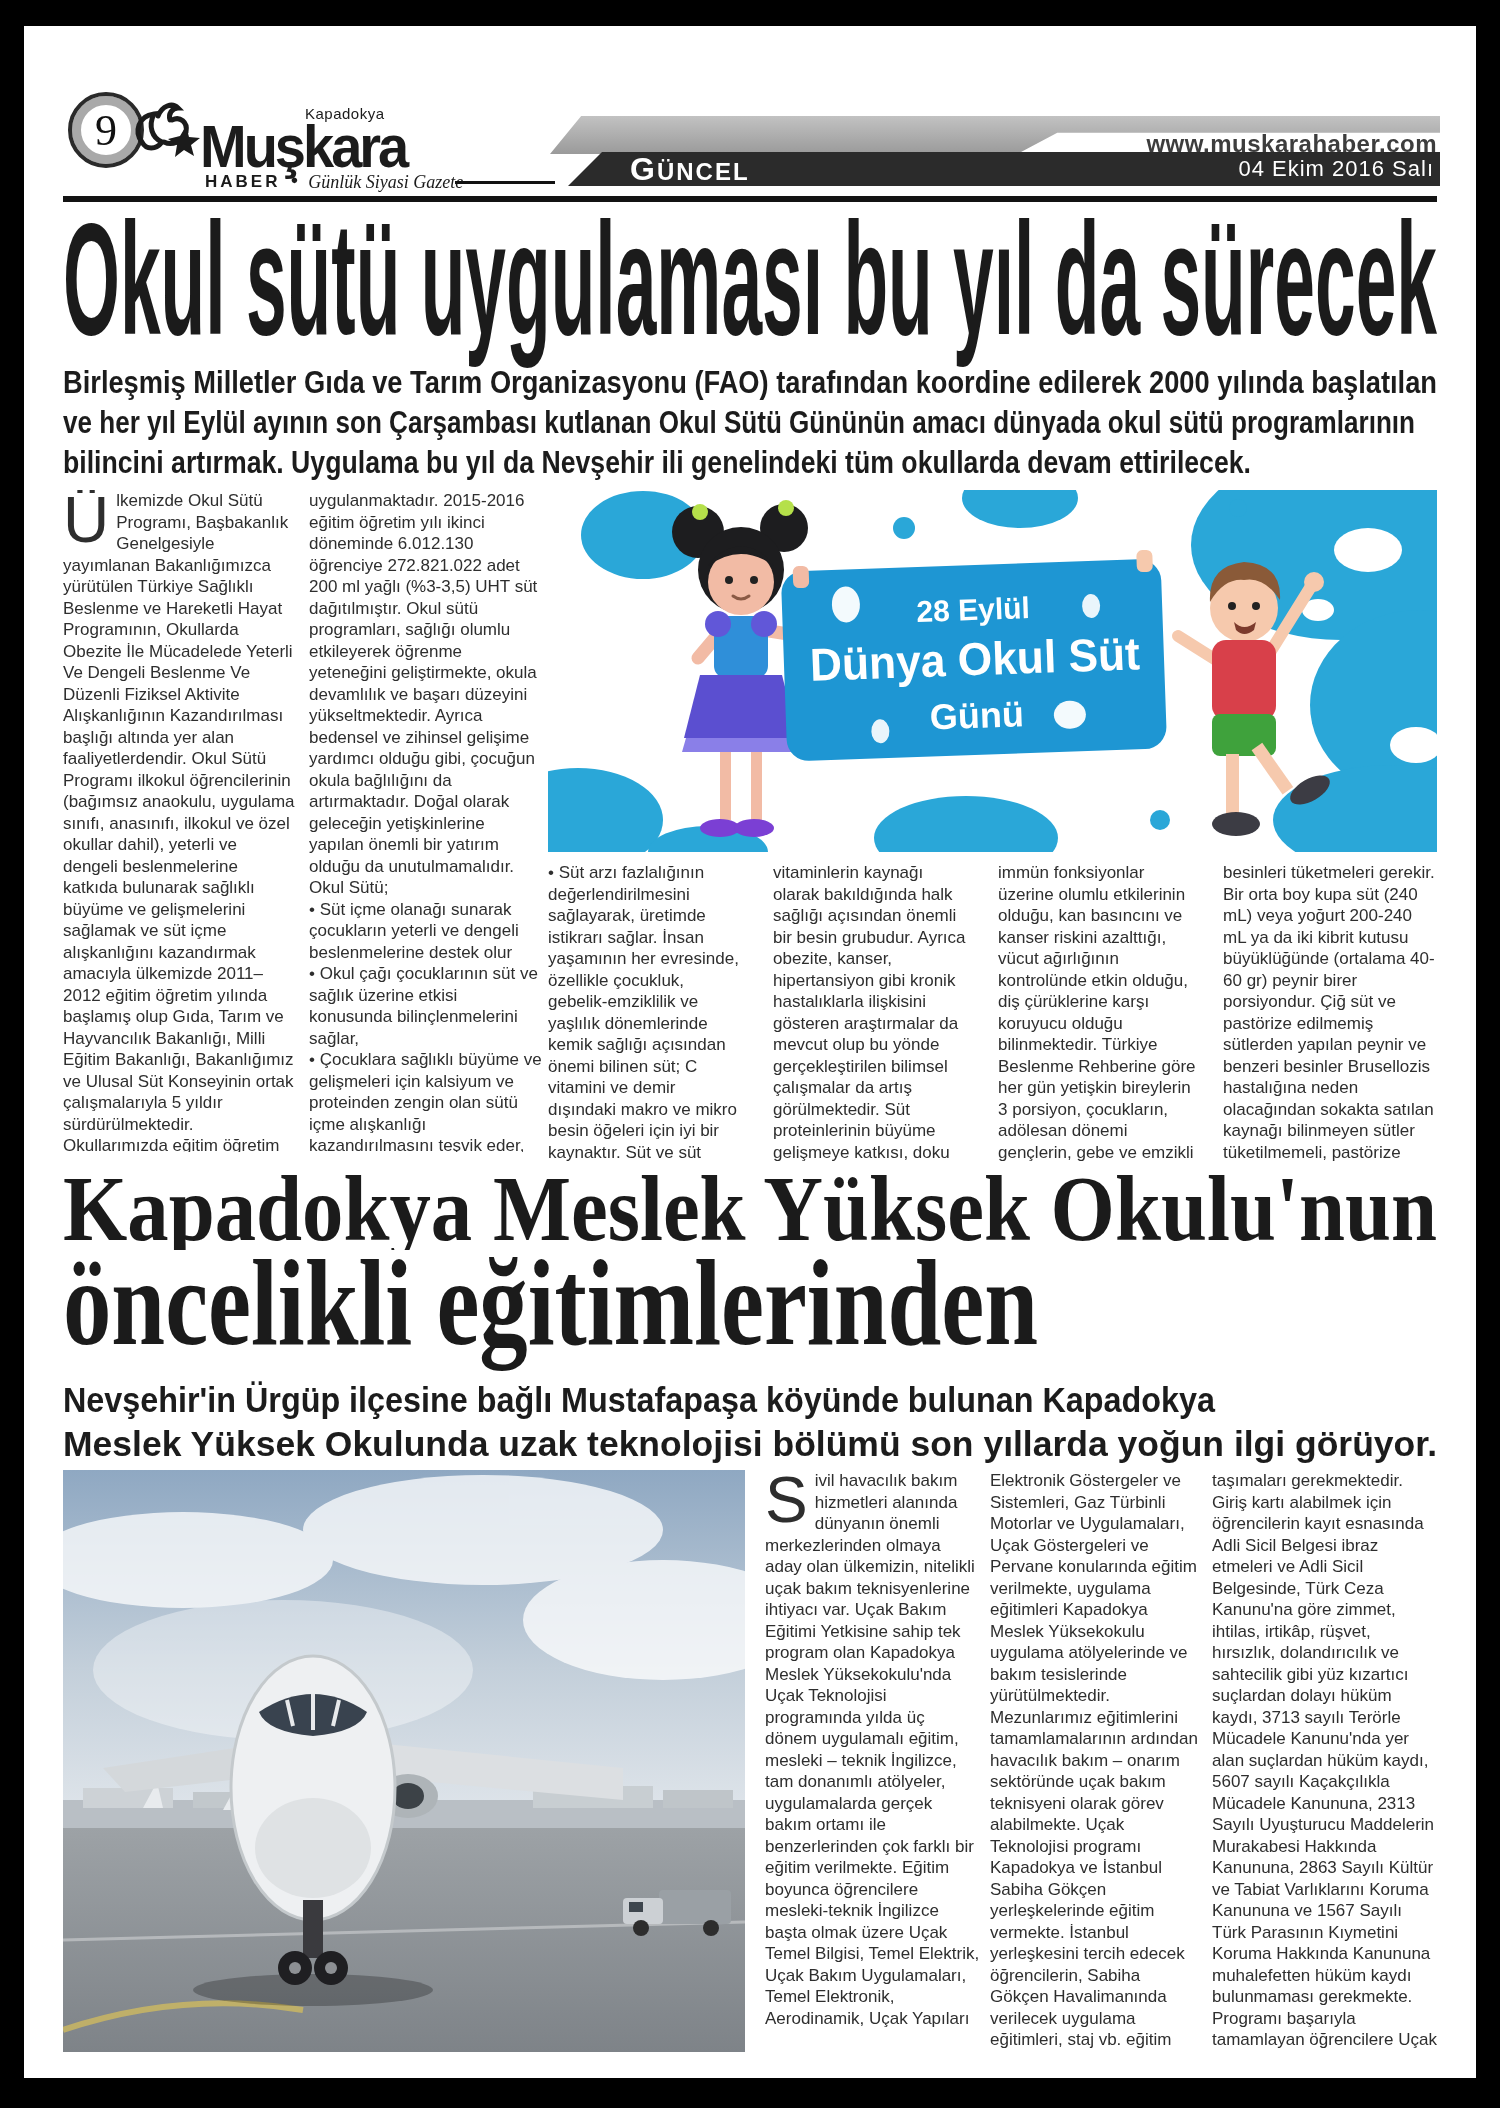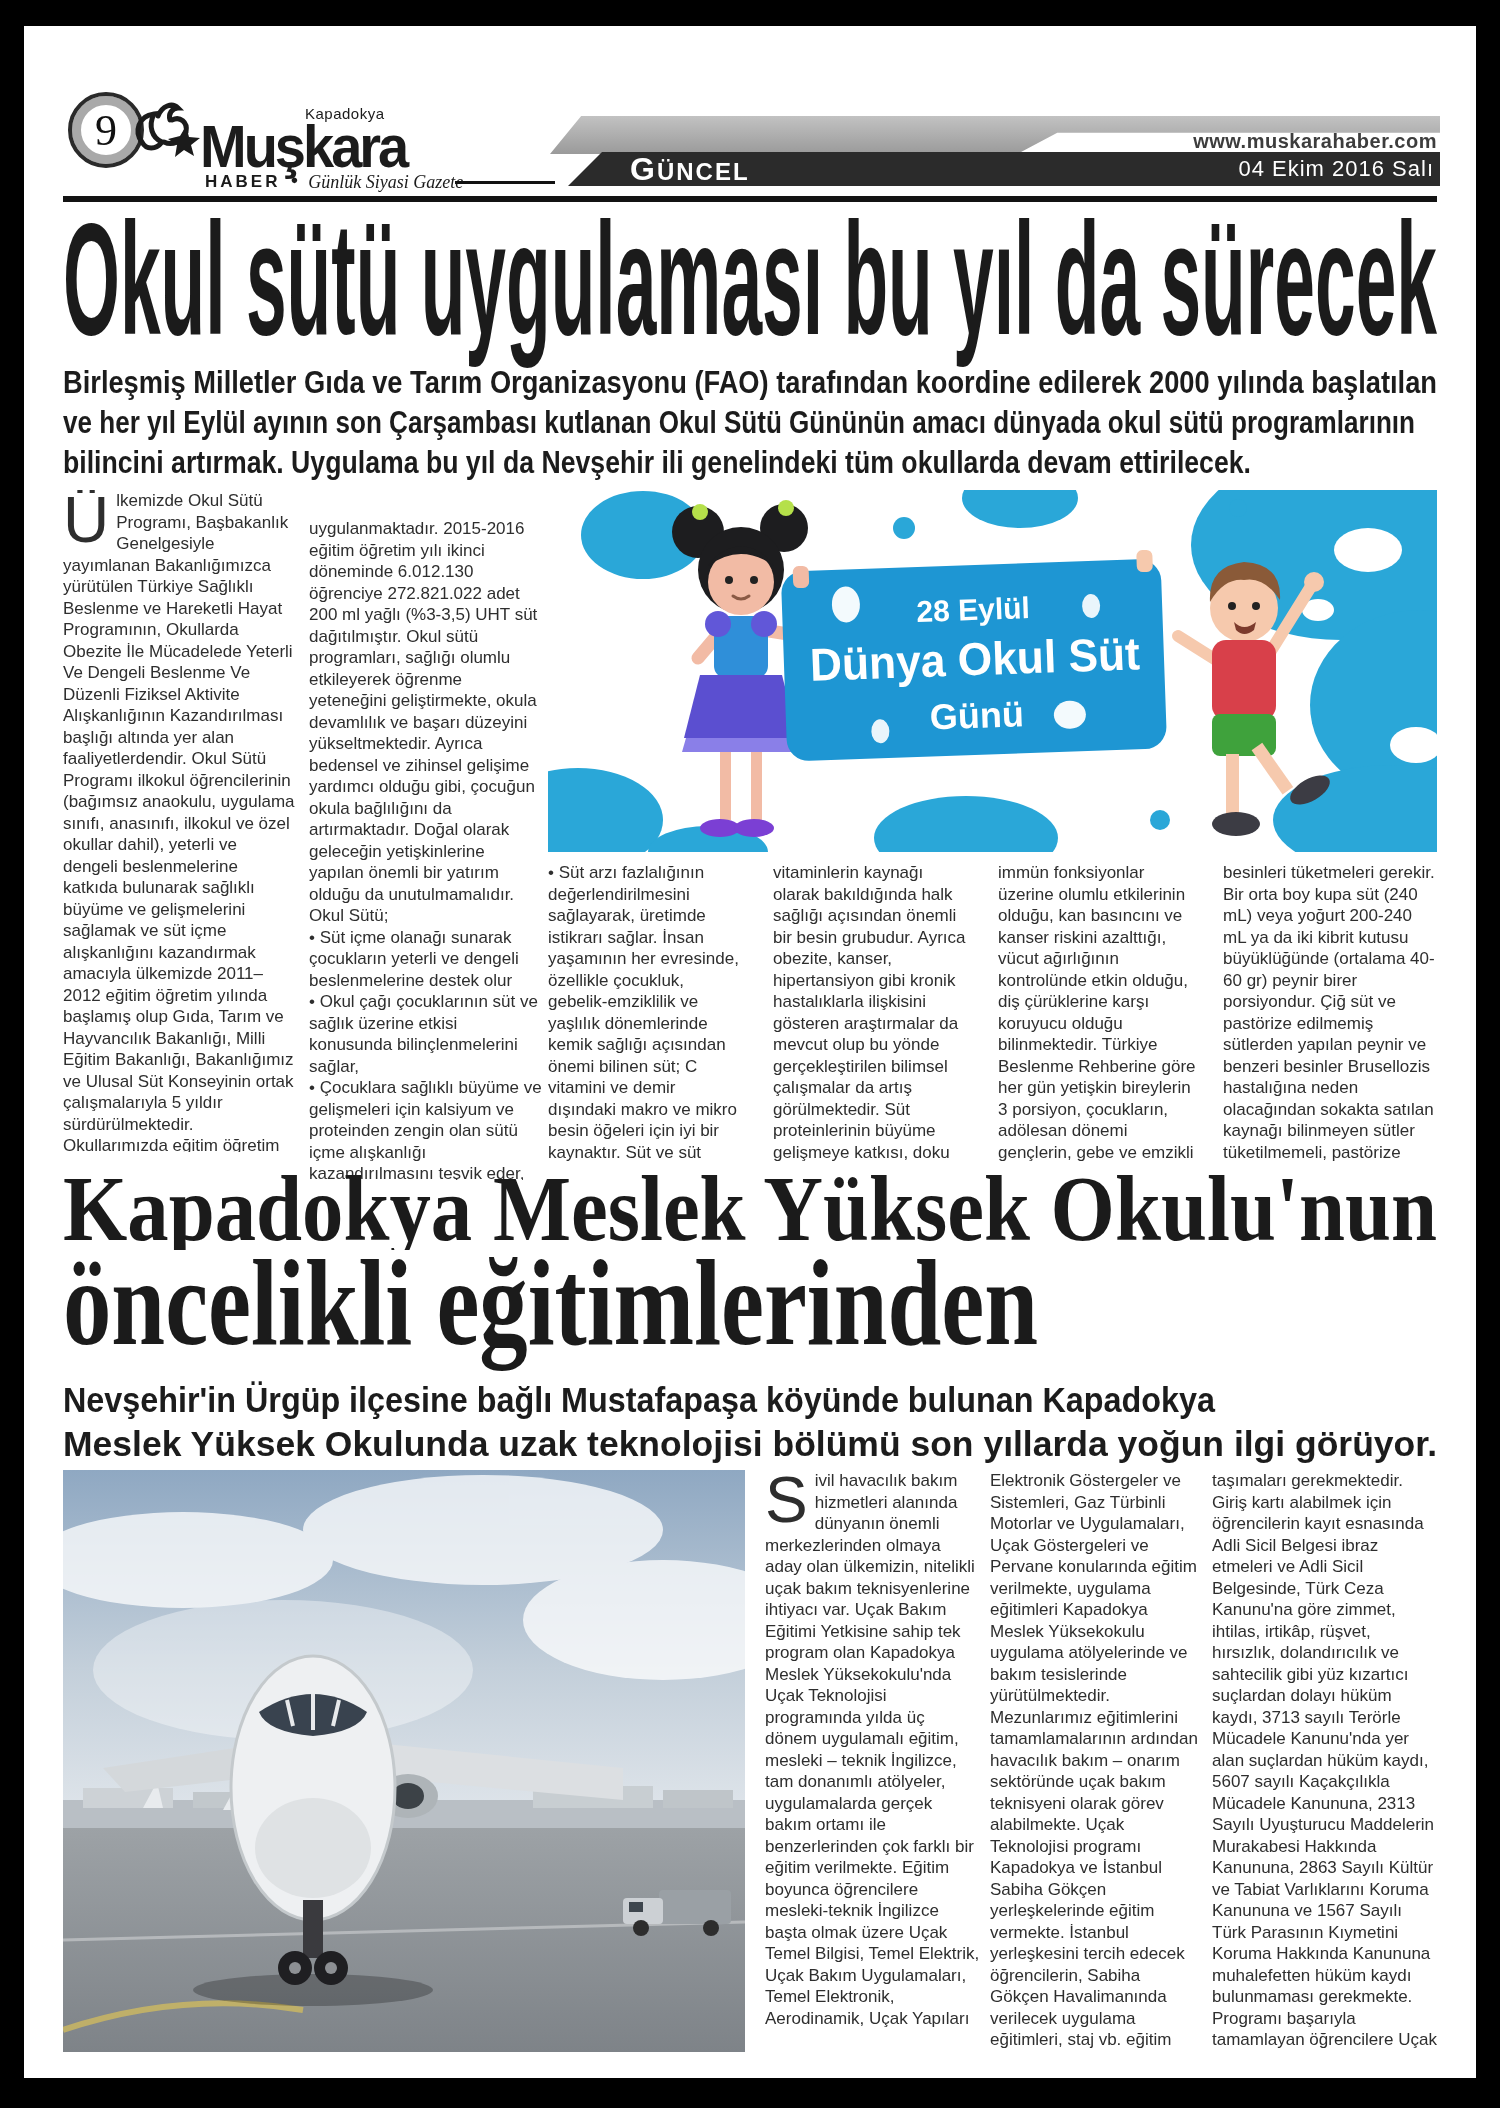--- a/index.html
+++ b/index.html
@@ -17,21 +17,21 @@
   .logo-name{left:200px;top:112px;font-size:56px;font-weight:800;color:#1c1c1c;letter-spacing:-3px;
       transform:scaleY(1.05);transform-origin:left top;}
   .logo-sub{left:205px;top:172px;display:flex;align-items:flex-start;gap:10px;color:#1b1b1b;}
   .logo-haber{font-size:17px;font-weight:bold;letter-spacing:3px;}
   .logo-dot{font-size:13px;}
   .logo-tagline{font-family:"Liberation Serif",serif;font-style:italic;font-size:18px;}
   .logo-line{left:455px;top:181px;width:100px;height:3px;background:#111;}
   .band-gray{left:550px;top:116px;width:890px;height:38px;
       background:linear-gradient(180deg,#c2c2c2,#9a9a9a);
       clip-path:polygon(3.5% 0,100% 0,100% 44%,57% 44%,52.5% 100%,0 100%);}
-  .url{right:63px;top:130px;font-size:20px;font-weight:bold;color:#3d3d3d;letter-spacing:.5px;}
+  .url{right:63px;top:130px;font-size:24px;font-weight:bold;color:#3d3d3d;letter-spacing:.5px;}
   .band-dark{left:568px;top:152px;width:872px;height:34px;background:#2b2b2b;
       clip-path:polygon(34px 0,100% 0,100% 100%,0 100%);
       display:flex;align-items:center;justify-content:space-between;
       padding:0 6px 0 62px;box-sizing:border-box;color:#fff;gap:37px;}
   .section-label{display:inline-block;font-weight:bold;font-size:24px;letter-spacing:2px;}
   .section-label::first-letter{font-size:32px;}
   .page-date{font-size:22px;font-weight:normal;letter-spacing:1px;}
   .rule{left:63px;top:196px;width:1374px;height:6px;background:#131313;}
 
   
@@ -86,21 +86,21 @@
   <svg class="abs" style="left:63px;top:362px;" width="1380" height="122" viewBox="0 0 1380 122">
     <text x="0" y="31" font-size="31" font-weight="bold" fill="#1c1c1c" textLength="1374" lengthAdjust="spacingAndGlyphs">Birleşmiş Milletler Gıda ve Tarım Organizasyonu (FAO) tarafından koordine edilerek 2000 yılında başlatılan</text>
     <text x="0" y="71" font-size="31" font-weight="bold" fill="#1c1c1c" textLength="1352" lengthAdjust="spacingAndGlyphs">ve her yıl Eylül ayının son Çarşambası kutlanan Okul Sütü Gününün amacı dünyada okul sütü programlarının</text>
     <text x="0" y="111" font-size="31" font-weight="bold" fill="#1c1c1c" textLength="1188" lengthAdjust="spacingAndGlyphs">bilincini artırmak. Uygulama bu yıl da Nevşehir ili genelindeki tüm okullarda devam ettirilecek.</text>
   </svg>
 
   <div class="abs col" style="left:63px;top:490px;width:233px;height:662px;">
     <span class="dropcap">Ü</span><span>lkemizde Okul Sütü Programı, Başbakanlık Genelgesiyle yayımlanan Bakanlığımızca yürütülen Türkiye Sağlıklı Beslenme ve Hareketli Hayat Programının, Okullarda Obezite İle Mücadelede Yeterli Ve Dengeli Beslenme Ve Düzenli Fiziksel Aktivite Alışkanlığının Kazandırılması başlığı altında yer alan faaliyetlerdendir. Okul Sütü Programı ilkokul öğrencilerinin (bağımsız anaokulu, uygulama sınıfı, anasınıfı, ilkokul ve özel okullar dahil), yeterli ve dengeli beslenmelerine katkıda bulunarak sağlıklı büyüme ve gelişmelerini sağlamak ve süt içme alışkanlığını kazandırmak amacıyla ülkemizde 2011–2012 eğitim öğretim yılında başlamış olup Gıda, Tarım ve Hayvancılık Bakanlığı, Milli Eğitim Bakanlığı, Bakanlığımız ve Ulusal Süt Konseyinin ortak çalışmalarıyla 5 yıldır sürdürülmektedir. Okullarımızda eğitim öğretim yıllarının ikinci dönemlerinde haftada 3 gün</span>
   </div>
 
-  <div class="abs col" style="left:309px;top:490px;width:233px;height:662px;margin-top:28px;">
+  <div class="abs col" style="left:309px;top:490px;width:233px;height:662px;">
       <p class="par">uygulanmaktadır. 2015-2016 eğitim öğretim yılı ikinci döneminde 6.012.130 öğrenciye 272.821.022 adet 200 ml yağlı (%3-3,5) UHT süt dağıtılmıştır. Okul sütü programları, sağlığı olumlu etkileyerek öğrenme yeteneğini geliştirmekte, okula devamlılık ve başarı düzeyini yükseltmektedir. Ayrıca bedensel ve zihinsel gelişime yardımcı olduğu gibi, çocuğun okula bağlılığını da artırmaktadır. Doğal olarak geleceğin yetişkinlerine yapılan önemli bir yatırım olduğu da unutulmamalıdır.</p>
       <p class="par bold">Okul Sütü;</p>
       <p class="par">• Süt içme olanağı sunarak çocukların yeterli ve dengeli beslenmelerine destek olur</p>
       <p class="par">• Okul çağı çocuklarının süt ve sağlık üzerine etkisi konusunda bilinçlenmelerini sağlar,</p>
       <p class="par">• Çocuklara sağlıklı büyüme ve gelişmeleri için kalsiyum ve proteinden zengin olan sütü içme alışkanlığı kazandırılmasını teşvik eder,</p>
     </div>
 
   <svg class="abs" style="left:548px;top:490px;" width="889" height="362" viewBox="0 0 889 362">
     <rect x="0" y="0" width="889" height="362" fill="#ffffff"></rect>
     <g fill="#2aa7d8">

